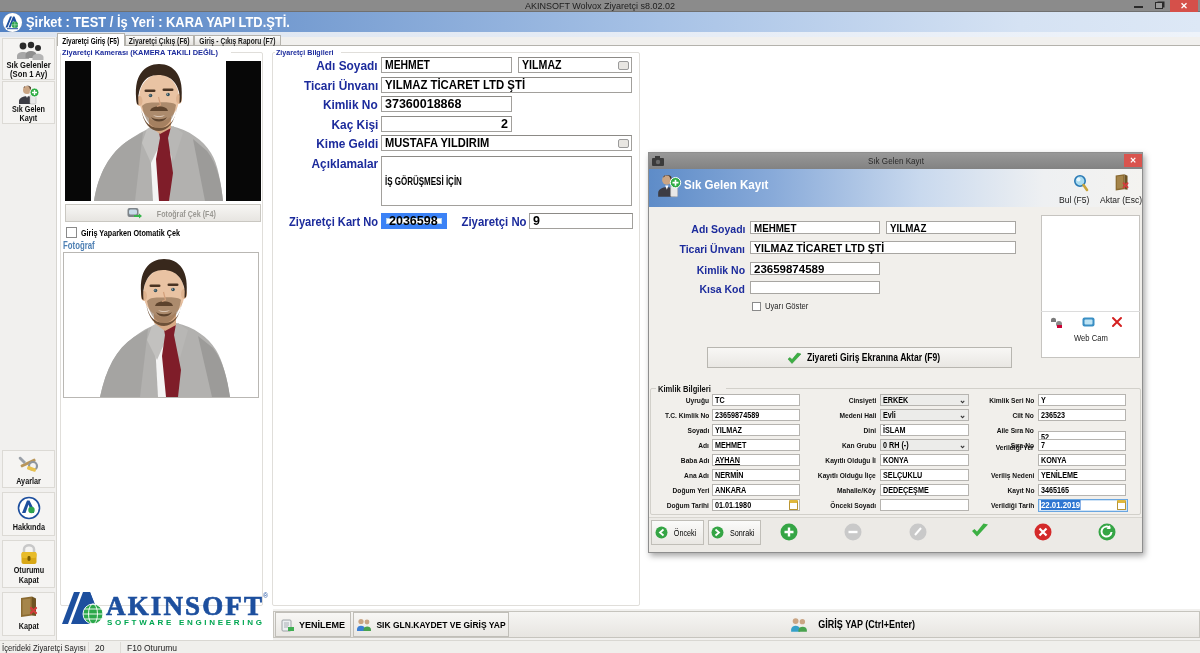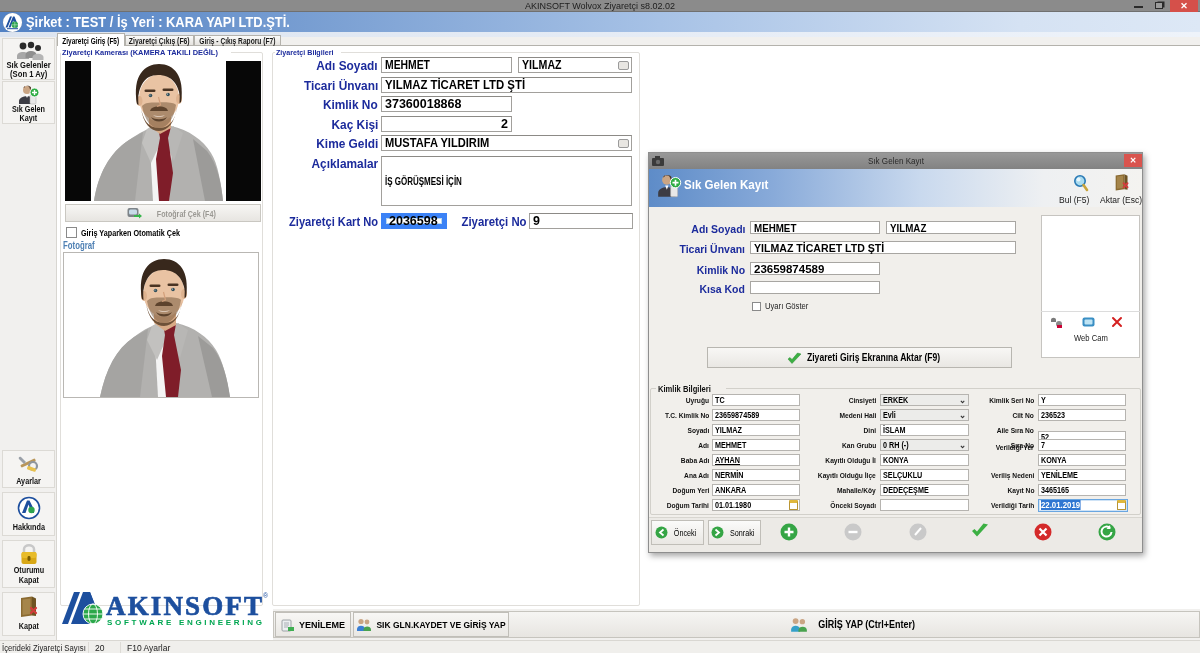--- a/index.html
+++ b/index.html
@@ -266,21 +266,21 @@
   <path d="M23,26 h20 M24.3,21 h17.4 M24.3,31 h17.4"></path>
  </g>
  <text x="46" y="27" font-family="Liberation Serif,serif" font-size="27" font-weight="bold" fill="#1d4f9e" stroke="#1d4f9e" stroke-width="0.7" textLength="156">AKINSOFT</text>
  <text x="203" y="10" font-size="7" fill="#1d4f9e">®</text>
  <text x="47" y="37" font-size="8" font-weight="bold" fill="#00a651" textLength="155">SOFTWARE ENGINEERING</text>
 </svg>
 
 <div class="abs" style="left:0;top:640px;width:1200px;height:13px;background:#f0efec;border-top:1px solid #d9d7d2;font-size:8.5px;color:#222;">
  <span class="cx" style="position:absolute;left:2px;top:2px;--sx:0.91;">İçerideki Ziyaretçi Sayısı</span>
  <span style="position:absolute;left:95px;top:2px;">20</span>
- <span style="position:absolute;left:127px;top:2px;">F10 Ayarlar</span>
+ <span style="position:absolute;left:127px;top:2px;">F10 Oturumu</span>
  <span style="position:absolute;left:88px;top:1px;height:11px;border-left:1px solid #dddbd6;"></span>
  <span style="position:absolute;left:120px;top:1px;height:11px;border-left:1px solid #dddbd6;"></span>
 </div>
 
 <div class="abs" style="left:648px;top:152px;width:495px;height:401px;border:1px solid #8e8e8e;background:#f1efeb;box-shadow:2px 3px 6px rgba(0,0,0,0.35);"></div>
 <div class="abs" style="left:649px;top:153px;width:493px;height:16px;background:linear-gradient(#989898,#828282);"></div>
 <svg class="abs" style="left:652px;top:156px;" width="12" height="10" viewBox="0 0 12 10">
  <rect x="0" y="2" width="12" height="8" rx="1" fill="#3a3a3a"></rect>
       <rect x="3" y="0" width="5" height="3" fill="#3a3a3a"></rect>
       <circle cx="6" cy="6" r="2.2" fill="#6a6a6a"></circle>

